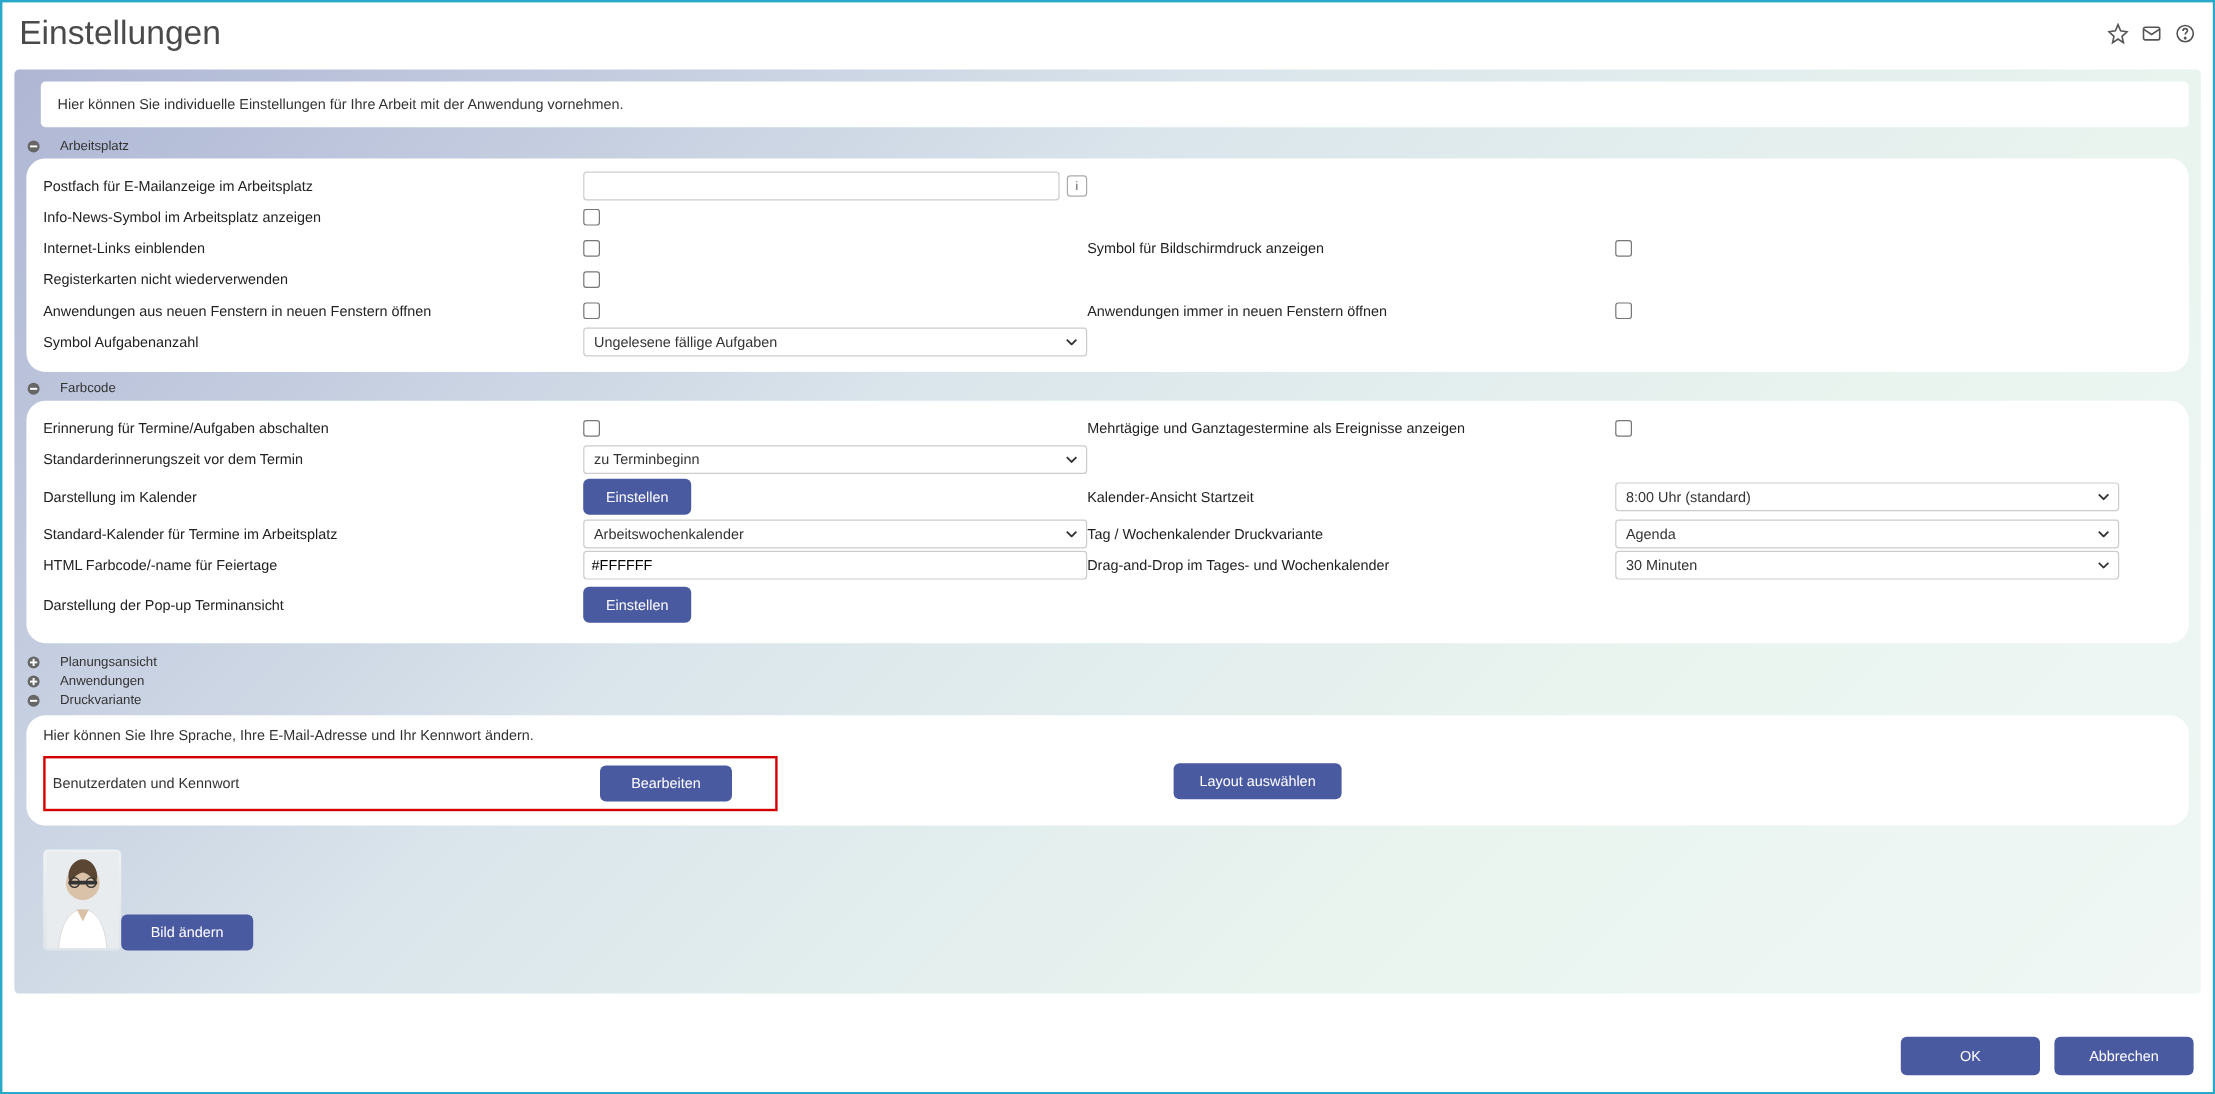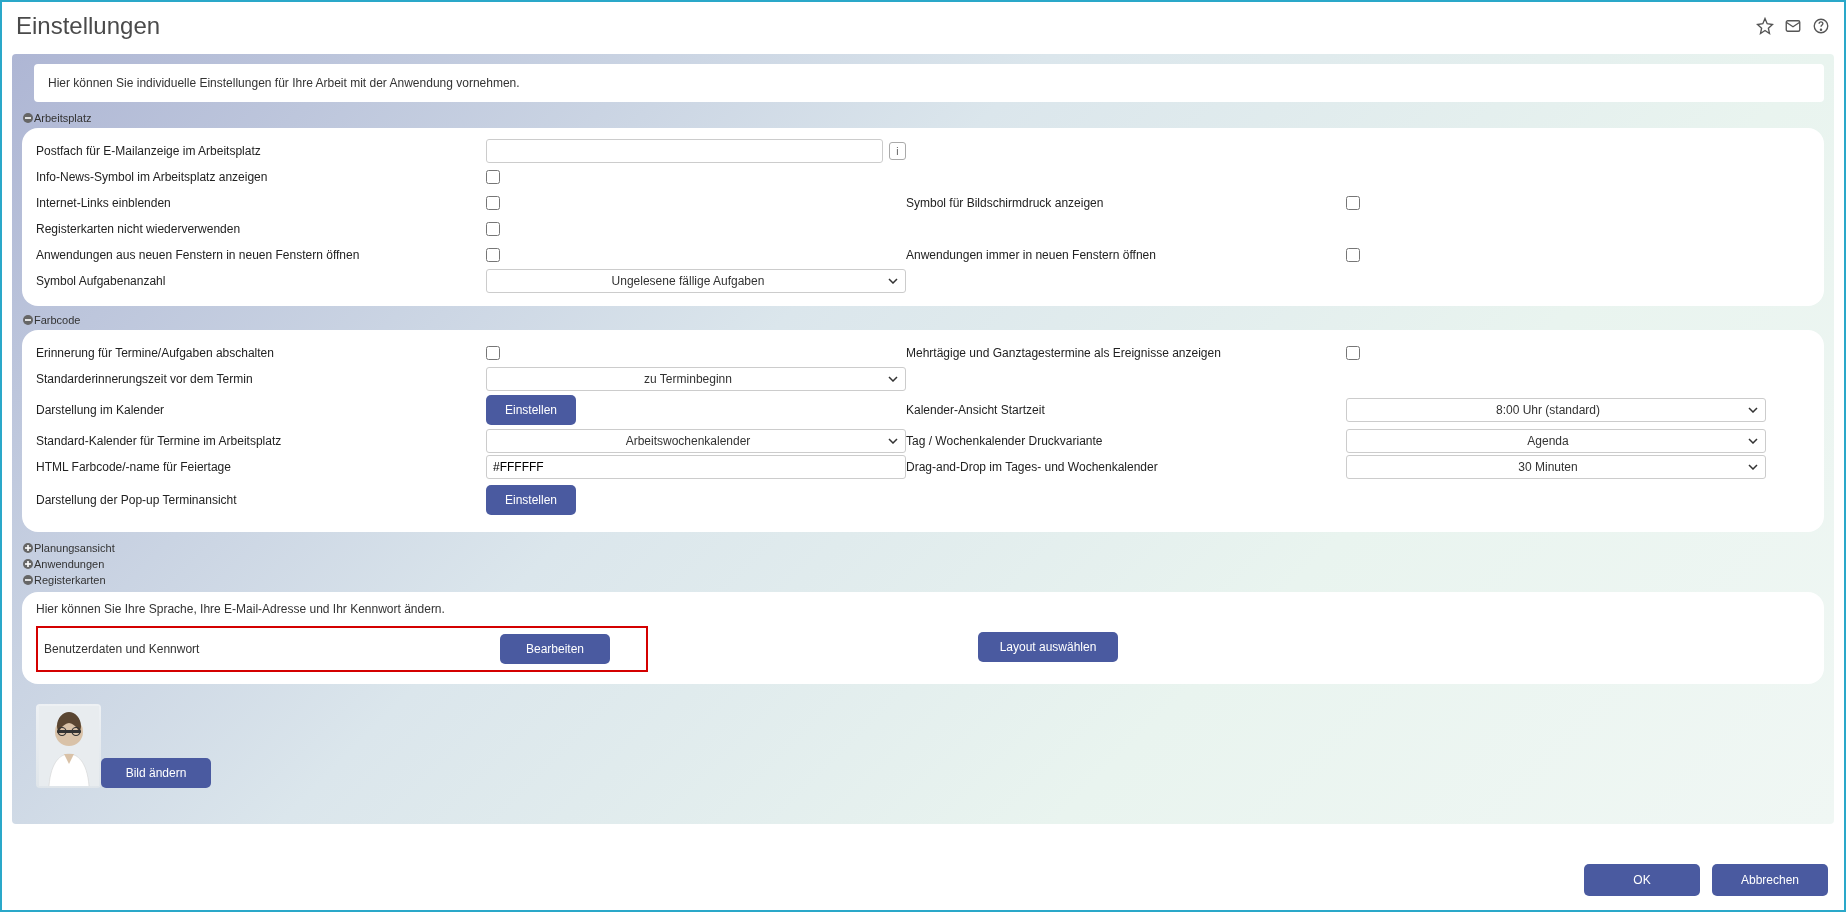--- a/index.html
+++ b/index.html
@@ -14,21 +14,21 @@
     position: relative;
     overflow: hidden;
   }
   .header {
     display: flex;
     align-items: center;
     justify-content: space-between;
     padding: 10px 14px 8px 14px;
   }
   .header h1 {
-    font-size: 24px;
+    font-size: 28px;
     font-weight: 400;
     color: #4a4a4a;
   }
   .header-icons {
     display: flex;
     gap: 10px;
     align-items: center;
   }
   .header-icons .ico {
     width: 18px; height: 18px;
@@ -49,21 +49,21 @@
     border-radius: 4px;
     padding: 12px 14px;
     font-size: 12px;
     color: #333;
     margin-bottom: 8px;
     margin-left: 12px;
   }
   .section-header {
     display: flex;
     align-items: center;
-    gap: 0;
+    gap: 16px;
     font-size: 11px;
     color: #333;
     padding: 2px 0;
     cursor: pointer;
   }
   .section-header .toggle {
     width: 12px; height: 12px;
     display:inline-flex;align-items:center;justify-content:center;
   }
   .section-header .toggle svg { width: 12px; height: 12px; }
@@ -119,21 +119,21 @@
   }
   .sel {
     width: 100%;
     height: 24px;
     border: 1px solid #ccc;
     border-radius: 3px;
     padding: 2px 24px 2px 8px;
     font-size: 12px;
     background: #fff;
     cursor: pointer;
-    display:flex;align-items:center;justify-content:center;
+    display:flex;align-items:center;
   }
   .sel .caret {
     position:absolute; right:8px; top:50%; transform:translateY(-50%);
     color:#555;
   }
   .btn {
     display:inline-flex;align-items:center;justify-content:center;
     background:#4a5aa0;
     color:#fff;
     border:none;
@@ -414,21 +414,21 @@
       </span>
       <span>Anwendungen</span>
     </div>
     <div class="section-header">
       <span class="toggle">
         <svg viewBox="0 0 12 12">
             <circle cx="6" cy="6" r="5" fill="#666"></circle>
             <rect x="3" y="5.2" width="6" height="1.6" fill="#fff"></rect>
           </svg>
       </span>
-      <span>Registerkarten</span>
+      <span>Druckvariante</span>
     </div>
   </div>
 
   <div class="panel user-data-panel">
     <div style="padding-bottom:10px;">Hier können Sie Ihre Sprache, Ihre E-Mail-Adresse und Ihr Kennwort ändern.</div>
     <div class="two-btn-row">
       <div class="highlight-row">
         <div style="width:456px">Benutzerdaten und Kennwort</div>
         <button class="btn" style="min-width:110px">Bearbeiten</button>
       </div>

